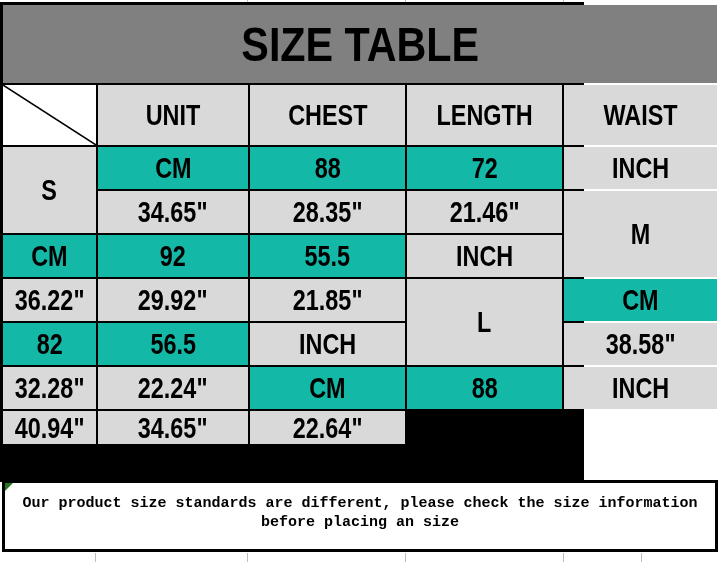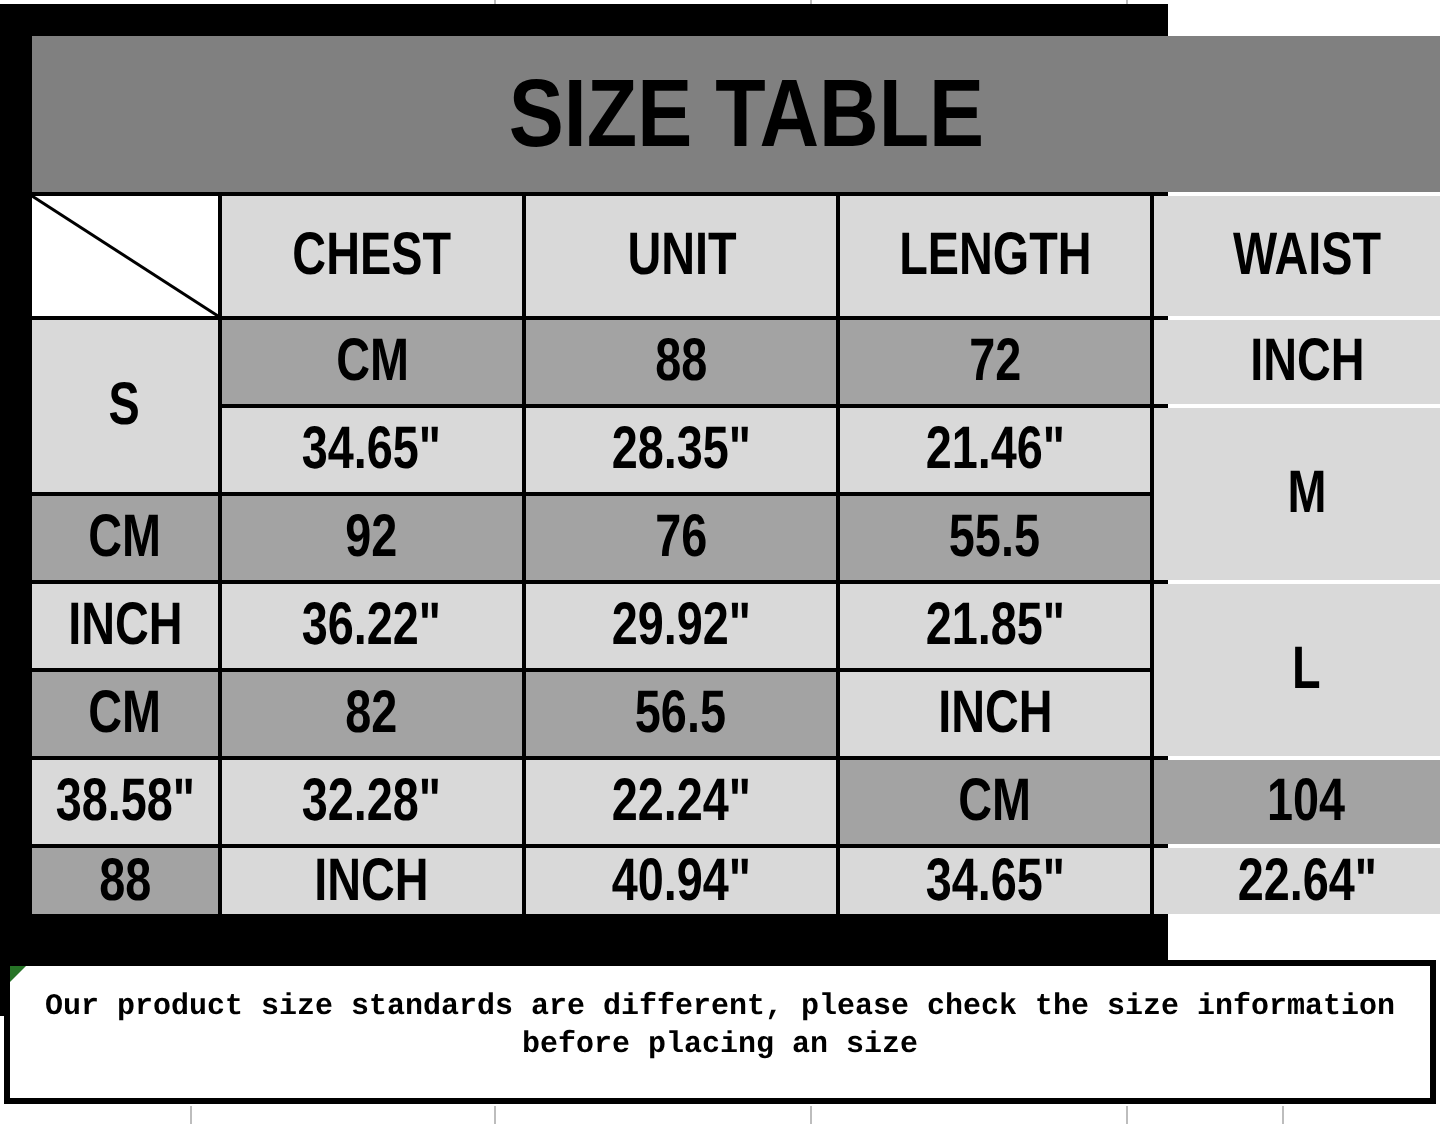--- a/index.html
+++ b/index.html
@@ -10,25 +10,25 @@
     overflow: hidden;
     font-family: "Liberation Sans", sans-serif;
   }
   
   .size-table {
     position: absolute; left: 0; top: 2px;
     width: 584px; box-sizing: border-box;
     display: grid;
     grid-template-columns: 93px 150px 155px 155px 153px;
     grid-template-rows: 78px 60px 42px 42px 42px 42px 42px 42px 33px 33px;
-    gap: 2px; padding: 16px;
+    gap: 2px; padding: 3px;
     background: #000000;
   }
   .c {
-    background: #a3a3a3;
+    background: #14b8a6;
     display: flex; align-items: center; justify-content: center;
     overflow: hidden;
   }
   .g { background: #d9d9d9; }
   .title-bar { grid-column: 1 / -1; background: #808080; }
   .size-cell { grid-row: span 2; background: #d9d9d9; }
   .diag { background: #ffffff; position: relative; }
   .diag svg { position: absolute; inset: 0; width: 100%; height: 100%; }
   
   .t {
@@ -69,24 +69,24 @@
     <div class="c title-bar">
       <span class="t t-title">SIZE TABLE</span>
     </div>
 
     <div class="c diag">
       <svg viewBox="0 0 100 100" preserveAspectRatio="none">
         <line x1="0" y1="0" x2="100" y2="100" stroke="#000000" stroke-width="1.5" vector-effect="non-scaling-stroke"></line>
       </svg>
     </div>
     <div class="c g">
+        <span class="t">UNIT</span>
+      </div>
+    <div class="c g">
         <span class="t">CHEST</span>
-      </div>
-    <div class="c g">
-        <span class="t">UNIT</span>
       </div>
     <div class="c g">
         <span class="t">LENGTH</span>
       </div>
     <div class="c g">
         <span class="t">WAIST</span>
       </div>
 
     <div class="c size-cell">
         <span class="t">S</span>
@@ -116,23 +116,20 @@
     <div class="c size-cell">
         <span class="t">M</span>
       </div>
     <div class="c">
         <span class="t">CM</span>
       </div>
     <div class="c">
         <span class="t">92</span>
       </div>
     <div class="c">
-        <span class="t">76</span>
-      </div>
-    <div class="c">
         <span class="t">55.5</span>
       </div>
     <div class="c g">
         <span class="t">INCH</span>
       </div>
     <div class="c g">
         <span class="t">36.22"</span>
       </div>
     <div class="c g">
         <span class="t">29.92"</span>
@@ -161,23 +158,20 @@
       </div>
     <div class="c g">
         <span class="t">32.28"</span>
       </div>
     <div class="c g">
         <span class="t">22.24"</span>
       </div>
 
     <div class="c">
         <span class="t">CM</span>
-      </div>
-    <div class="c">
-        <span class="t">104</span>
       </div>
     <div class="c">
         <span class="t">88</span>
       </div>
     <div class="c g">
         <span class="t">INCH</span>
       </div>
     <div class="c g">
         <span class="t">40.94"</span>
       </div>

